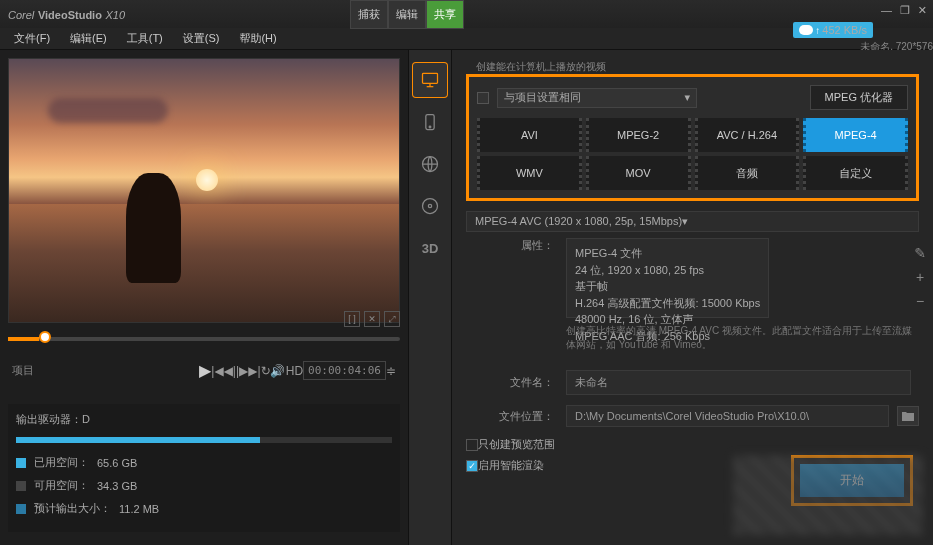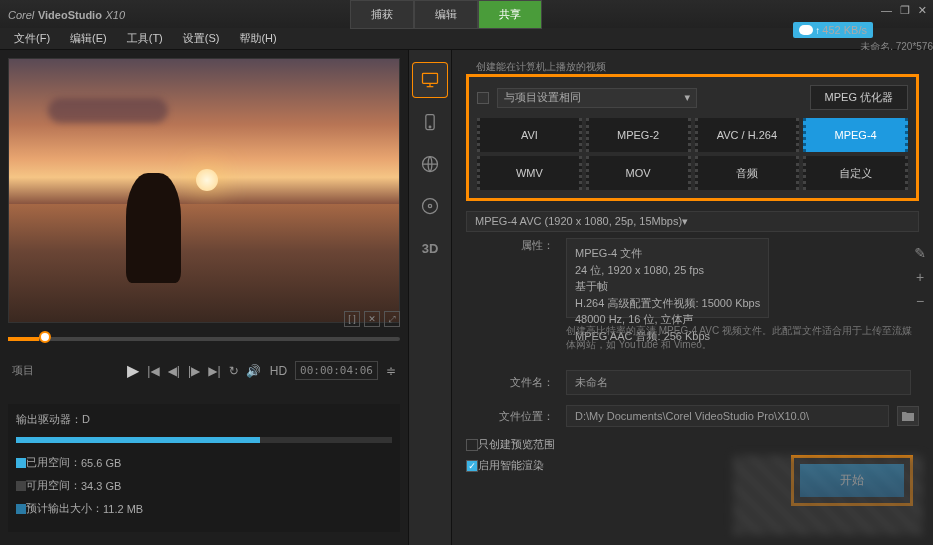--- a/index.html
+++ b/index.html
@@ -1,21 +1,21 @@
 <!DOCTYPE html>
 <html><head>
 <meta charset="utf-8">
 <style>
 *{margin:0;padding:0;box-sizing:border-box;font-family:"Microsoft YaHei",Arial,sans-serif;font-size:11px;color:#aaa}
 body{background:#1a1a1a;width:933px;height:545px;overflow:hidden;position:relative}
 .titlebar{height:28px;background:linear-gradient(#2a2a2a,#222);display:flex;align-items:center;padding:0 8px;position:relative}
 .logo{color:#ddd;font-size:13px;font-style:italic}
 .logo b{font-weight:700;font-style:normal}
 .top-tabs{position:absolute;left:350px;display:flex}
-.top-tab{padding:6px 20px;background:#333;color:#ccc;border:1px solid #444;cursor:pointer}
+.top-tab{padding:6px 7px;background:#333;color:#ccc;border:1px solid #444;cursor:pointer}
 .top-tab.active{background:#4a9c3a;color:#fff}
 .win-controls{position:absolute;right:6px;top:4px;display:flex;gap:8px;color:#aaa}
 .speed-badge{position:absolute;right:60px;top:22px;background:#3bb3e4;color:#fff;padding:2px 6px;border-radius:2px;font-size:10px;display:flex;align-items:center;gap:2px}
 .speed-badge .cloud{width:14px;height:10px;background:#fff;border-radius:5px}
 .status-right{position:absolute;right:0;top:40px;color:#888;font-size:10px}
 .menubar{height:22px;background:#252525;display:flex;align-items:center;padding:0 6px;gap:4px;border-bottom:1px solid #111}
 .menu-item{padding:2px 8px;cursor:pointer;color:#ccc}
 .main{display:flex;height:calc(100% - 50px)}
 .left-panel{width:408px;background:#1e1e1e;padding:8px;display:flex;flex-direction:column}
 .preview{width:392px;height:265px;background:#000;position:relative;border:1px solid #333;overflow:hidden}
@@ -23,30 +23,30 @@
 .sun{position:absolute;left:48%;top:42%;width:22px;height:22px;background:radial-gradient(#fff8e0,#ffd890);border-radius:50%;box-shadow:0 0 30px #ffcc66}
 .water{position:absolute;bottom:0;left:0;right:0;height:45%;background:linear-gradient(180deg,#a66845 0%,#6a4535 40%,#3a2820 100%)}
 .silhouette{position:absolute;left:30%;bottom:15%;width:55px;height:110px;background:#1a0f0a;border-radius:40% 40% 10% 10%}
 .cloud1{position:absolute;left:10%;top:15%;width:120px;height:25px;background:rgba(90,60,70,.6);border-radius:20px;filter:blur(3px)}
 .timeline{margin-top:6px;position:relative;height:20px}
 .track{height:4px;background:#444;border-radius:2px;position:relative;top:8px}
 .track-fill{position:absolute;left:0;width:8%;height:4px;background:#ff8c00;top:0}
 .playhead{position:absolute;left:8%;top:2px;width:12px;height:12px;background:#fff;border-radius:50%;border:2px solid #ff8c00}
 .tl-controls{position:absolute;right:0;top:-18px;display:flex;gap:4px}
 .tl-btn{width:16px;height:16px;border:1px solid #555;color:#888;text-align:center;line-height:14px;font-size:9px;cursor:pointer}
-.controls{display:flex;align-items:center;gap:8px;margin-top:8px;padding:4px}
+.controls{display:flex;align-items:center;gap:0;margin-top:8px;padding:4px}
 .ctrl-label{color:#888;margin-right:auto}
 .ctrl-btn{color:#999;cursor:pointer;font-size:12px}
 .play-btn{color:#ccc;font-size:16px}
 .timecode{color:#888;font-family:monospace;border:1px solid #444;padding:2px 4px}
 .drive-panel{margin-top:20px;padding:8px;background:#1a1a1a}
 .drive-title{color:#aaa;margin-bottom:10px}
 .drive-bar{height:6px;background:#333;position:relative;margin-bottom:12px}
 .drive-fill{height:100%;background:#3bb3e4;width:65%}
-.drive-row{display:flex;align-items:center;margin-bottom:8px;font-size:10px}
+.drive-row{display:flex;align-items:center;gap:8px;margin-bottom:8px;font-size:10px}
 .sq{width:10px;height:10px}
 .sq.blue{background:#3bb3e4}
 .sq.gray{background:#444}
 .sq.dblue{background:#2a7aa4}
 .side-icons{width:44px;background:#2a2a2a;display:flex;flex-direction:column;align-items:center;padding-top:12px;gap:6px;border-left:1px solid #111;border-right:1px solid #111}
 .side-icon{width:36px;height:36px;display:flex;align-items:center;justify-content:center;cursor:pointer;border-radius:4px;color:#888}
 .side-icon.active{background:#333;box-shadow:inset 0 0 0 1px #ff8c00}
 .side-icon svg{width:20px;height:20px;fill:none;stroke:#888;stroke-width:1.5}
 .side-icon.active svg{stroke:#ff8c00}
 .right-panel{flex:1;background:#262626;padding:10px 14px;position:relative;overflow:hidden}

